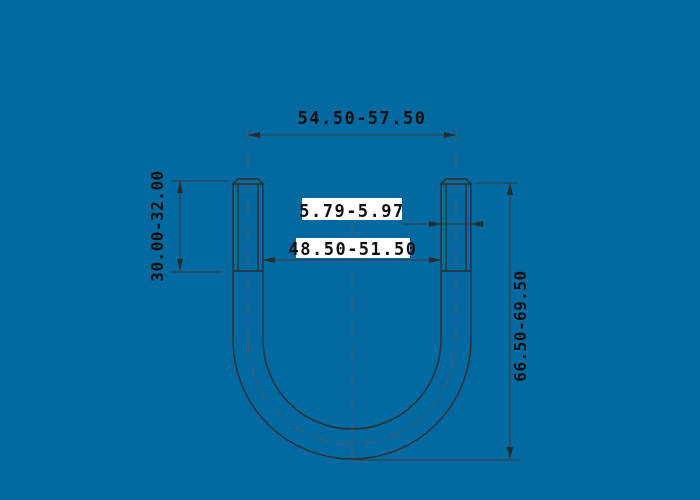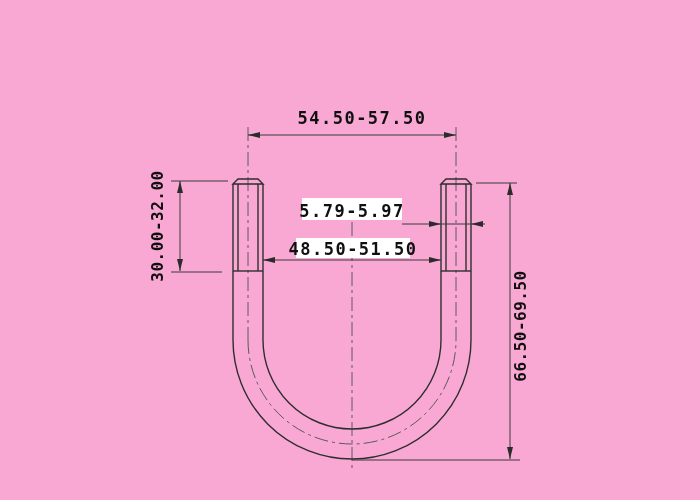--- a/index.html
+++ b/index.html
@@ -4,21 +4,21 @@
 <style>
   html, body {
     margin: 0;
     padding: 0;
     background: #ffffff;
   }
   .canvas {
     position: relative;
     width: 700px;
     height: 500px;
-    background: #f9a8d4;
+    background: #0369a1;
     overflow: hidden;
   }
   svg {
     position: absolute;
     top: 0;
     left: 0;
   }
   .obj {
     stroke: #2e2e2e;
     stroke-width: 1.4;

